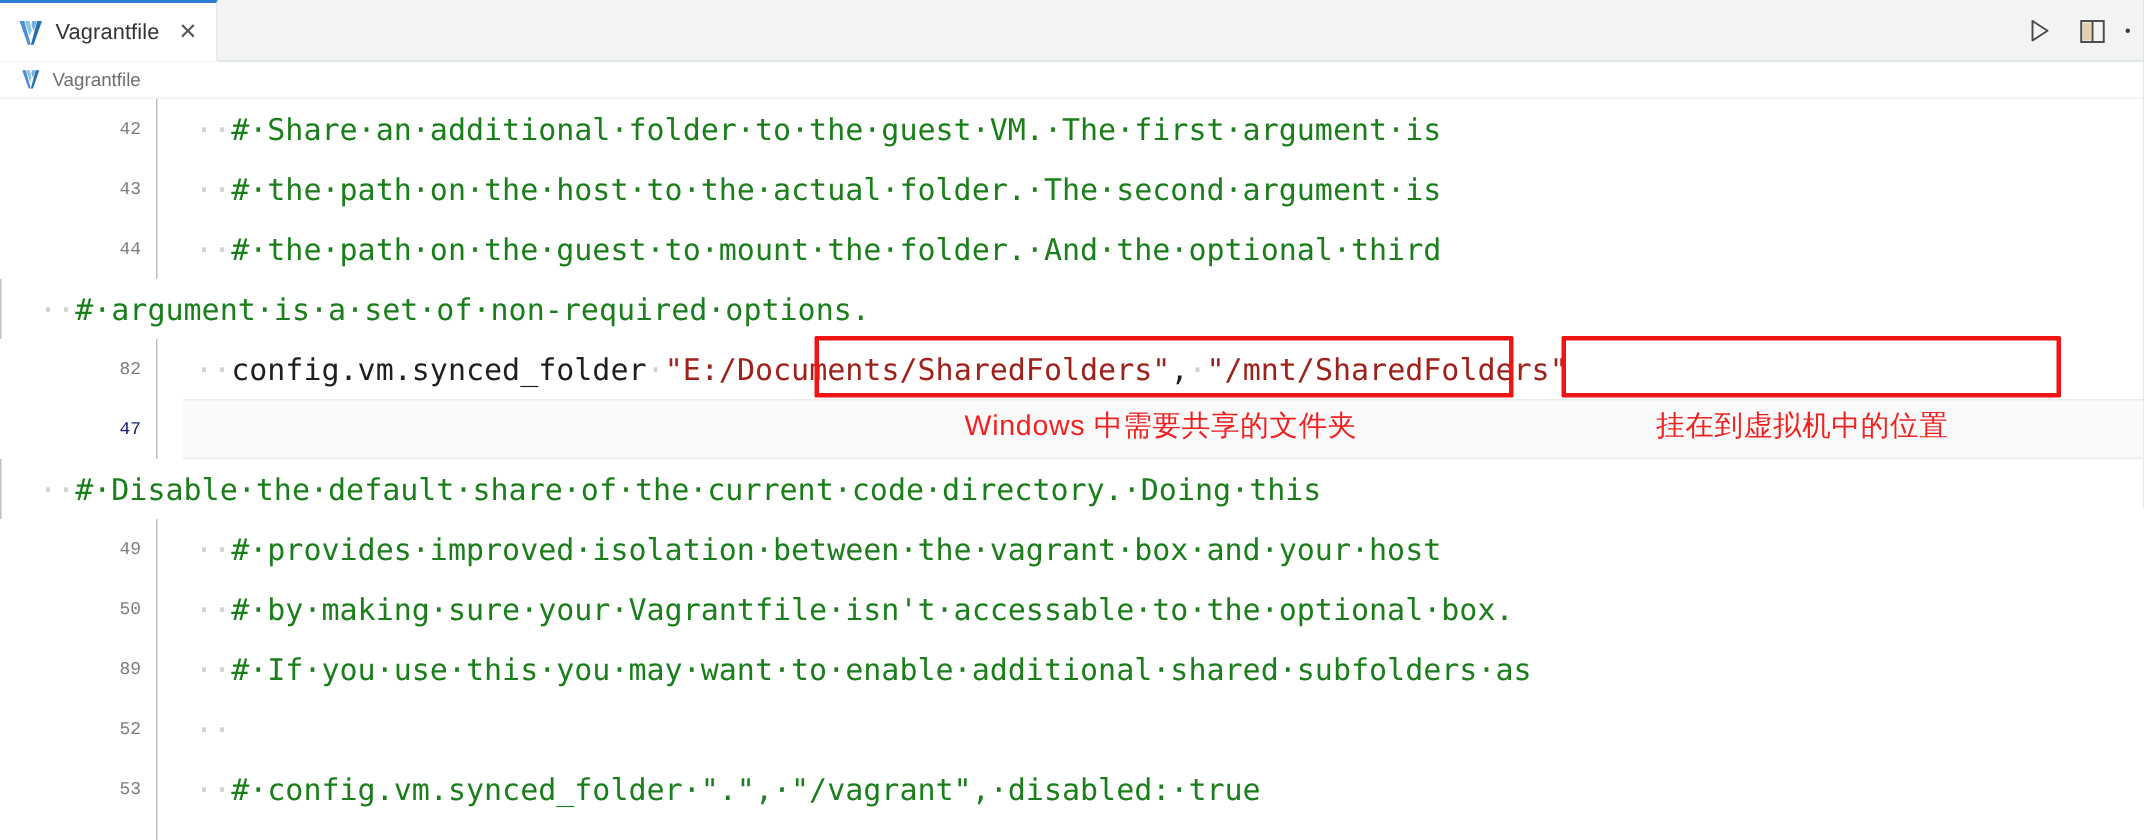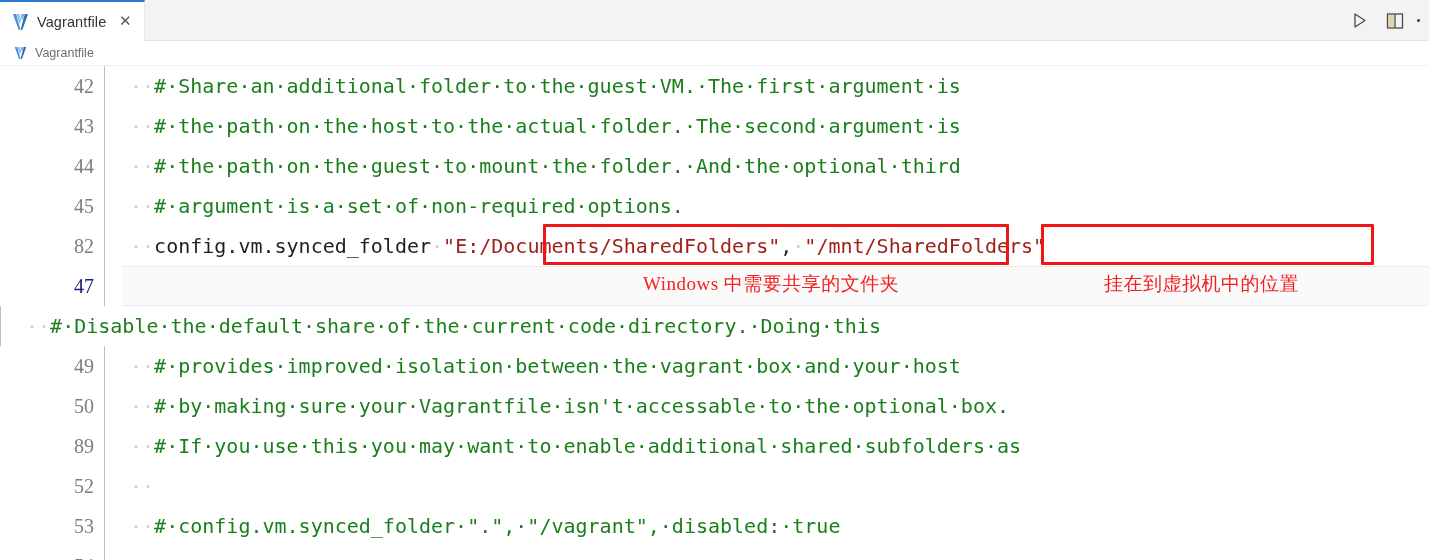--- a/index.html
+++ b/index.html
@@ -133,22 +133,22 @@
     background: #fafafa;
     border-top: 1px solid #ececec;
     border-bottom: 1px solid #ececec;
   }
   .ln {
     width: 104px;
     flex: 0 0 104px;
     text-align: right;
     padding-right: 10px;
     color: #7d7d7d;
-    font-size: 20px;
-    font-family: Liberation Serif, serif;
+    font-size: 12px;
+    font-family: Liberation Mono, monospace;
     user-select: none;
   }
   .gutter-gap {
     width: 18px; flex: 0 0 18px;
     align-self: stretch;
     border-left: 1px solid #c0c0c0;
   }
   .code-area {
     flex: 1 1 auto;
     align-self: stretch;
@@ -166,21 +166,21 @@
   
   .annobox {
     position: absolute;
     border: 3px solid #f01414;
     border-radius: 1px;
     pointer-events: none;
   }
   .anno-text {
     position: absolute;
     color: #f32020;
-    font-family: Liberation Serif, serif;
+    font-family: Liberation Sans, sans-serif;
     font-size: 19px;
     white-space: nowrap;
     letter-spacing: .5px;
   }
 </style>
 </head>
 <body>
 
 <div id="app">
 
@@ -232,21 +232,21 @@
       </svg>
     </span>
     <span class="bc-label">Vagrantfile</span>
   </div>
 
   <div class="editor">
     <div class="code-lines" id="code-lines">
         <div class="row"><div class="ln">42</div><div class="gutter-gap"></div><div class="code-area"><span class="ws">··</span><span class="cmt">#·Share·an·additional·folder·to·the·guest·VM.·The·first·argument·is</span></div></div>
         <div class="row"><div class="ln">43</div><div class="gutter-gap"></div><div class="code-area"><span class="ws">··</span><span class="cmt">#·the·path·on·the·host·to·the·actual·folder.·The·second·argument·is</span></div></div>
         <div class="row"><div class="ln">44</div><div class="gutter-gap"></div><div class="code-area"><span class="ws">··</span><span class="cmt">#·the·path·on·the·guest·to·mount·the·folder.·And·the·optional·third</span></div></div>
-        <div class="row"><div class="ln">45</div><div class="gutter-gap"></div><div class="code-area"><span class="ws">··</span><span class="cmt">#·argument·is·a·set·of·non-required·options.</span></div></div>
+        <div class="row"><div class="gutter-gap"></div><div class="code-area"><span class="ws">··</span><span class="cmt">#·argument·is·a·set·of·non-required·options.</span></div></div>
         <div class="row"><div class="ln">82</div><div class="gutter-gap"></div><div class="code-area"><span class="ws">··</span><span class="plain">config.vm.synced_folder</span><span class="ws">·</span><span class="str">"E:/Documents/SharedFolders"</span><span class="plain">,</span><span class="ws">·</span><span class="str">"/mnt/SharedFolders"</span></div></div>
         <div class="row active"><div class="ln">47</div><div class="gutter-gap"></div><div class="code-area"></div></div>
         <div class="row"><div class="gutter-gap"></div><div class="code-area"><span class="ws">··</span><span class="cmt">#·Disable·the·default·share·of·the·current·code·directory.·Doing·this</span></div></div>
         <div class="row"><div class="ln">49</div><div class="gutter-gap"></div><div class="code-area"><span class="ws">··</span><span class="cmt">#·provides·improved·isolation·between·the·vagrant·box·and·your·host</span></div></div>
         <div class="row"><div class="ln">50</div><div class="gutter-gap"></div><div class="code-area"><span class="ws">··</span><span class="cmt">#·by·making·sure·your·Vagrantfile·isn't·accessable·to·the·optional·box.</span></div></div>
         <div class="row"><div class="ln">89</div><div class="gutter-gap"></div><div class="code-area"><span class="ws">··</span><span class="cmt">#·If·you·use·this·you·may·want·to·enable·additional·shared·subfolders·as</span></div></div>
         <div class="row"><div class="ln">52</div><div class="gutter-gap"></div><div class="code-area"><span class="ws">··</span></div></div>
         <div class="row"><div class="ln">53</div><div class="gutter-gap"></div><div class="code-area"><span class="ws">··</span><span class="cmt">#·config.vm.synced_folder·".",·"/vagrant",·disabled:·true</span></div></div>
         <div class="row"><div class="ln">54</div><div class="gutter-gap"></div><div class="code-area"></div></div>
       </div>

